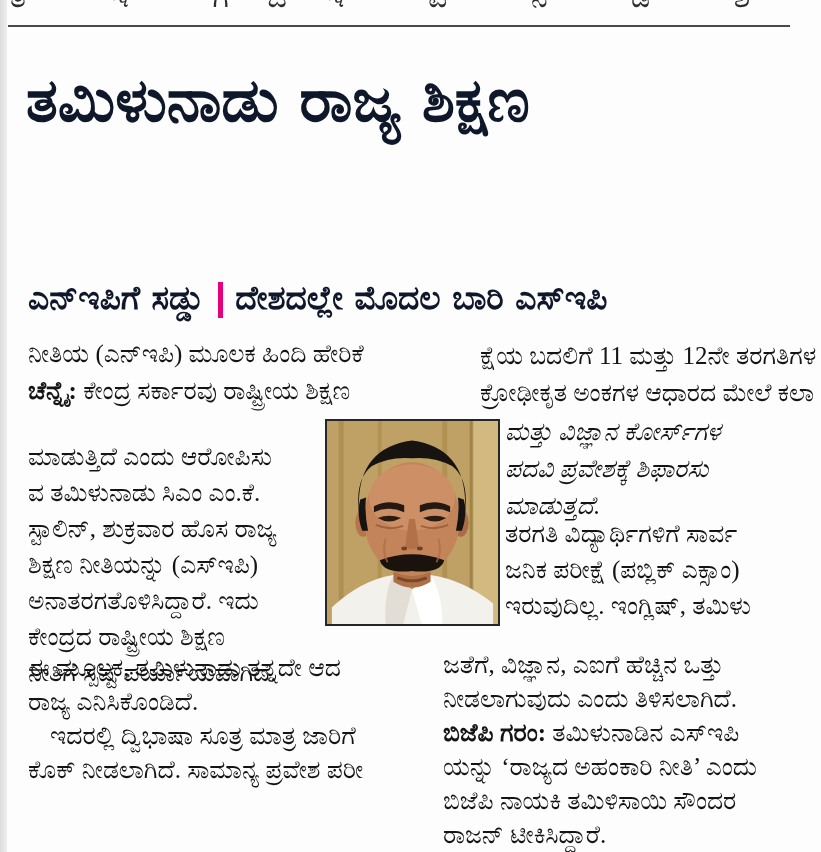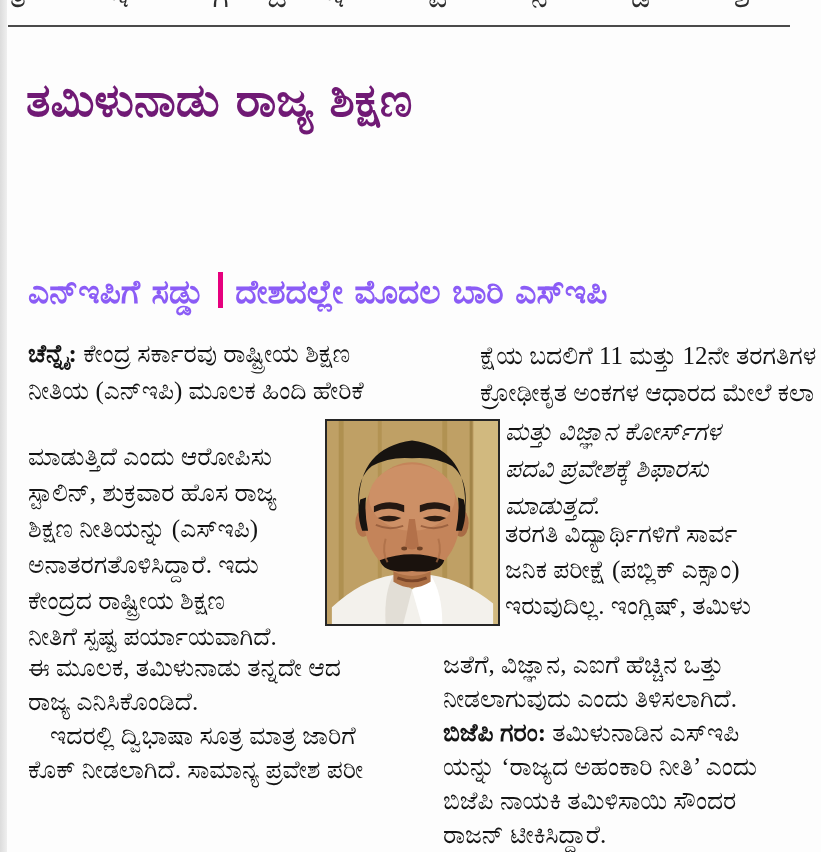--- a/index.html
+++ b/index.html
@@ -25,28 +25,28 @@
     font-size:30px; letter-spacing:38px; white-space:nowrap;
     transform:translateY(-20px);
     font-family:"Liberation Serif","DejaVu Serif",serif;
   }
   .masthead-rule {
     position:absolute; left:8px; top:25px; width:782px; height:2px;
     background:#4a4a4a;
   }
   .headline {
     position:absolute; left:26px; top:46px; width:780px;
-    font-size:46px; line-height:108px; font-weight:900;
-    letter-spacing:0px; color:#701a75;
+    font-size:60px; line-height:108px; font-weight:900;
+    letter-spacing:0px; color:#0f172a;
     font-family:"DejaVu Serif","Liberation Serif",serif;
   }
   .subheadline {
     position:absolute; left:28px; top:272px; width:780px; height:46px;
-    display:flex; align-items:flex-start;
-    font-size:33px; font-weight:700; color:#8b5cf6;
+    display:flex; align-items:flex-end;
+    font-size:33px; font-weight:700; color:#0f172a;
     font-family:"DejaVu Serif","Liberation Serif",serif;
   }
   .subhead-sep {
     display:inline-block; width:5px; height:36px; margin:0 12px 0 14px;
     background:#e6007e;
   }
   .bl { font-size:25px; color:#141414; white-space:nowrap; }
   .colblock { position:absolute; }
   .g-a .bl { line-height:37px; }
   .g-b .bl { line-height:36px; }
@@ -78,29 +78,30 @@
   <div>ತಮಿಳುನಾಡು ರಾಜ್ಯ ಶಿಕ್ಷಣ</div>
 </div>
 
 <div class="subheadline">
   <span>ಎನ್‌ಇಪಿಗೆ ಸಡ್ಡು</span>
   <span class="subhead-sep" style="background: rgb(230, 0, 126);"></span>
   <span>ದೇಶದಲ್ಲೇ ಮೊದಲ ಬಾರಿ ಎಸ್‌ಇಪಿ</span>
 </div>
 
 <div class="colblock g-a" style="left:28px; top:335px; width:392px;">
+  <div class="bl">ನೀತಿಯ (ಎನ್‌ಇಪಿ) ಮೂಲಕ ಹಿಂದಿ ಹೇರಿಕೆ</div>
   <div class="bl">
     <span class="lead">ಚೆನ್ನೈ:</span>
     <span>ಕೇಂದ್ರ ಸರ್ಕಾರವು ರಾಷ್ಟ್ರೀಯ ಶಿಕ್ಷಣ</span>
   </div>
-  <div class="bl">ನೀತಿಯ (ಎನ್‌ಇಪಿ) ಮೂಲಕ ಹಿಂದಿ ಹೇರಿಕೆ</div>
 </div>
 
 <div class="colblock g-b" style="left:28px; top:439px; width:294px;">
   <div class="bl">ಮಾಡುತ್ತಿದೆ ಎಂದು ಆರೋಪಿಸು</div>
+  <div class="bl">ವ ತಮಿಳುನಾಡು ಸಿಎಂ ಎಂ.ಕೆ.</div>
   <div class="bl">ಸ್ಟಾಲಿನ್, ಶುಕ್ರವಾರ ಹೊಸ ರಾಜ್ಯ</div>
   <div class="bl">ಶಿಕ್ಷಣ ನೀತಿಯನ್ನು (ಎಸ್‌ಇಪಿ)</div>
   <div class="bl">ಅನಾತರಗತೊಳಿಸಿದ್ದಾರೆ. ಇದು</div>
   <div class="bl">ಕೇಂದ್ರದ ರಾಷ್ಟ್ರೀಯ ಶಿಕ್ಷಣ</div>
   <div class="bl">ನೀತಿಗೆ ಸ್ಪಷ್ಟ ಪರ್ಯಾಯವಾಗಿದೆ.</div>
 </div>
 
 <div class="colblock g-c" style="left:28px; top:651px; width:396px;">
   <div class="bl">ಈ ಮೂಲಕ, ತಮಿಳುನಾಡು ತನ್ನದೇ ಆದ</div>
   <div class="bl">ರಾಜ್ಯ ಎನಿಸಿಕೊಂಡಿದೆ.</div>

